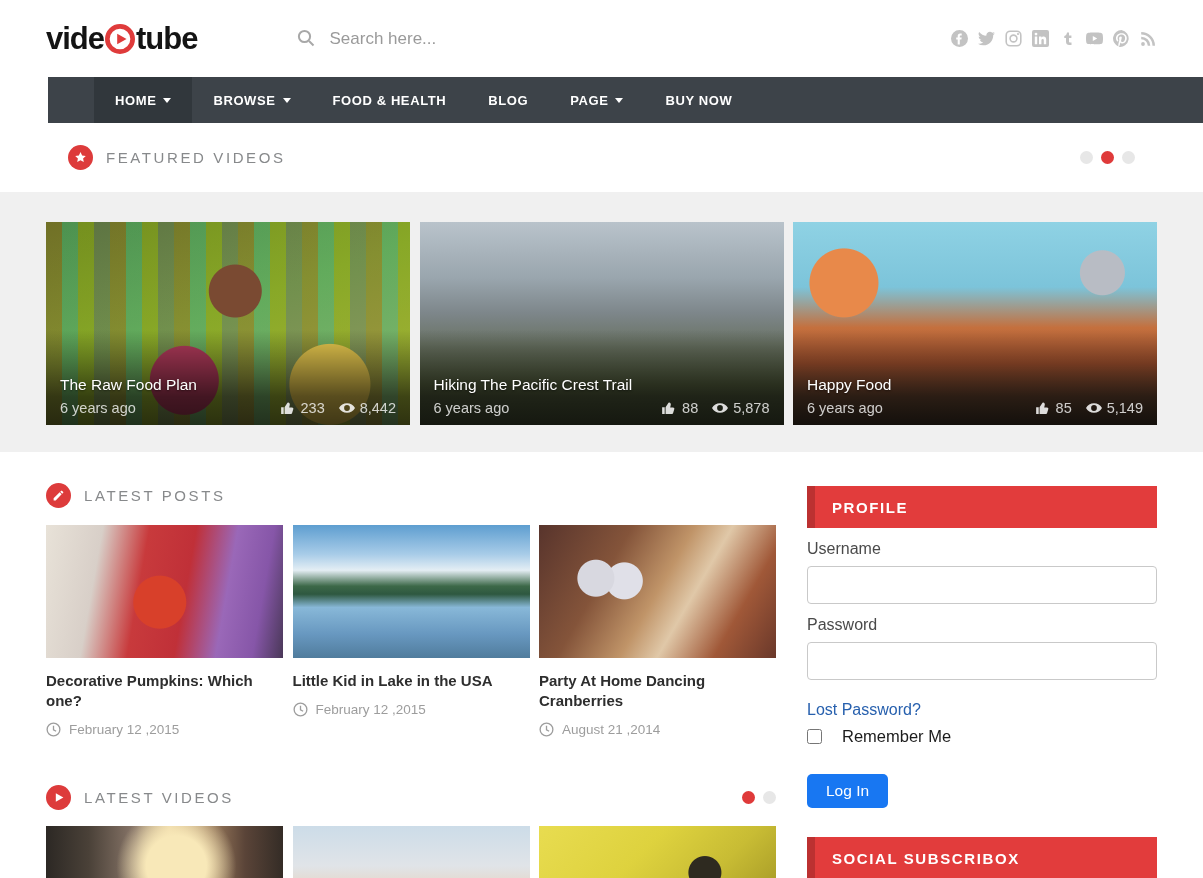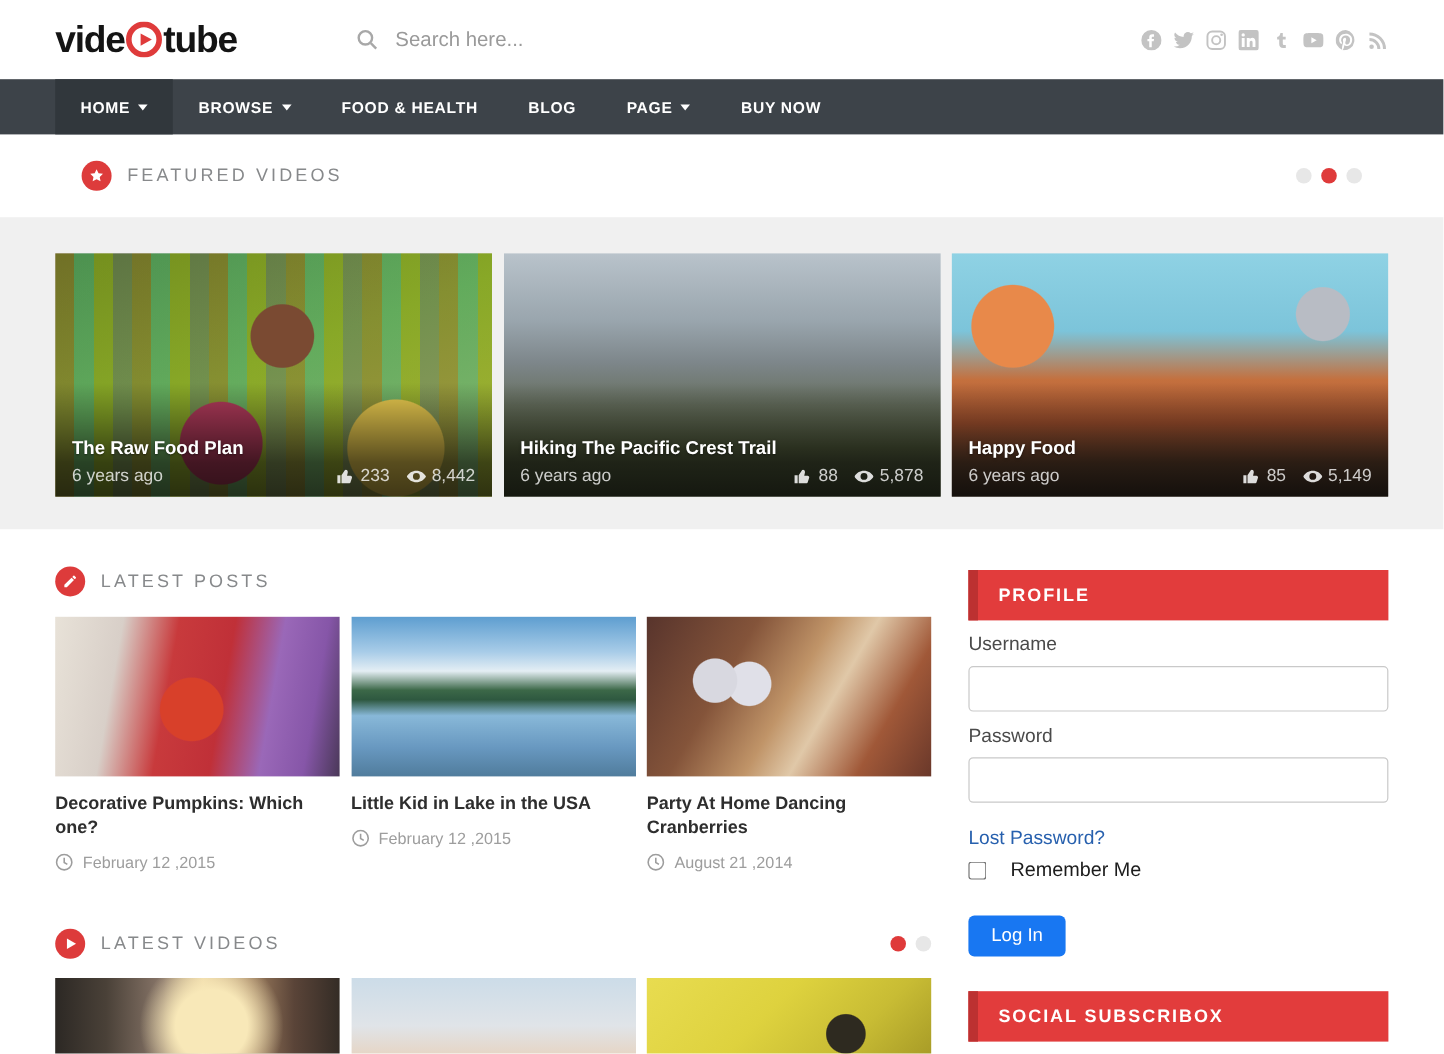--- a/index.html
+++ b/index.html
@@ -1,35 +1,35 @@
 <!DOCTYPE html>
 <html><head>
 <meta charset="utf-8">
 <style>
   * { margin:0; padding:0; box-sizing:border-box; }
   html,body { width:1203px; height:878px; overflow:hidden; background:#fff;
     font-family:"Liberation Sans", sans-serif; color:#333; }
 
   
-  .topbar { height:66px; display:flex; align-items:center; padding:0 46px; background:#fff; }
+  .topbar { height:77px; display:flex; align-items:center; padding:0 46px; background:#fff; }
   .logo { display:flex; align-items:center; font-weight:800; font-size:31px; color:#141414;
     letter-spacing:-1px; cursor:pointer; }
   .logo .playo { width:30px; height:30px; margin:0 1px; }
-  .searchbox { display:flex; align-items:center; margin-left:100px; flex:1; }
+  .searchbox { display:flex; margin-left:100px; flex:1; }
   .searchbox .mag { width:18px; height:18px; margin-right:14px; }
   .searchbox input { border:none; outline:none; font-size:17px; color:#555; width:300px;
     font-family:"Liberation Sans", sans-serif; }
   .searchbox input::placeholder { color:#9a9a9a; }
   .social { display:flex; align-items:center; gap:10px; }
   .sicon { width:17px; height:17px; display:inline-flex; align-items:center; justify-content:center; cursor:pointer; }
   .sicon svg { width:17px; height:17px; fill:#c3c3c3; }
   .sicon svg .stroke { fill:none; stroke:#c3c3c3; stroke-width:1.6; }
 
   
-  .navbar { height:46px; background:#3d4349; display:flex; align-items:stretch; padding:0 46px; }
+  .navbar { height:46px; background:#3d4349; display:flex; align-items:stretch; padding:0 46px;margin-left:48px; }
   .nav-item { display:flex; align-items:center; gap:7px; padding:0 21px; color:#fff;
     font-size:13px; font-weight:700; letter-spacing:.6px; cursor:pointer; }
   .nav-item.active { background:#31373c; }
   .caret { width:0; height:0; border-left:4px solid transparent; border-right:4px solid transparent;
     border-top:5px solid #fff; display:inline-block; }
 
   
   .sect-row { display:flex; align-items:center; padding:0 68px; }
   .sect-head { display:flex; align-items:center; gap:13px; }
   .red-circle { width:25px; height:25px; border-radius:50%; background:#dd3b3b;
@@ -43,21 +43,21 @@
   .featured-head { height:69px; }
 
   
   .featured-band { background:#f0f0f0; padding:30px 46px 27px; }
   .fcards { display:flex; gap:9.5px; }
   .fcard { flex:1; height:203px; position:relative; overflow:hidden; cursor:pointer; }
   .fthumb { position:absolute; inset:0; }
   .fshade { position:absolute; left:0; right:0; bottom:0; height:95px;
     background:linear-gradient(180deg, rgba(0,0,0,0) 0%, rgba(0,0,0,.62) 70%, rgba(0,0,0,.72) 100%); }
   .fmeta { position:absolute; left:14px; right:14px; bottom:9px; color:#fff; }
-  .ftitle { font-size:15.5px; font-weight:700; margin-bottom:6px; text-shadow:0 1px 2px rgba(0,0,0,.5); }
+  .ftitle { font-size:15.5px; font-weight:400; margin-bottom:6px; text-shadow:0 1px 2px rgba(0,0,0,.5); }
   .frow { display:flex; align-items:center; font-size:14.5px; color:rgba(255,255,255,.78); }
   .fstats { margin-left:auto; display:flex; align-items:center; gap:14px; }
   .fstat { display:flex; align-items:center; gap:5px; }
   .fstat svg { width:16px; height:12px; fill:rgba(255,255,255,.85); }
 
   
   .t-rawfood { background:
     radial-gradient(circle at 52% 34%, #7a4a32 0 26px, transparent 27px),
     radial-gradient(circle at 78% 80%, #e8c94e 0 40px, transparent 41px),
     radial-gradient(circle at 38% 78%, #b03a5a 0 34px, transparent 35px),

